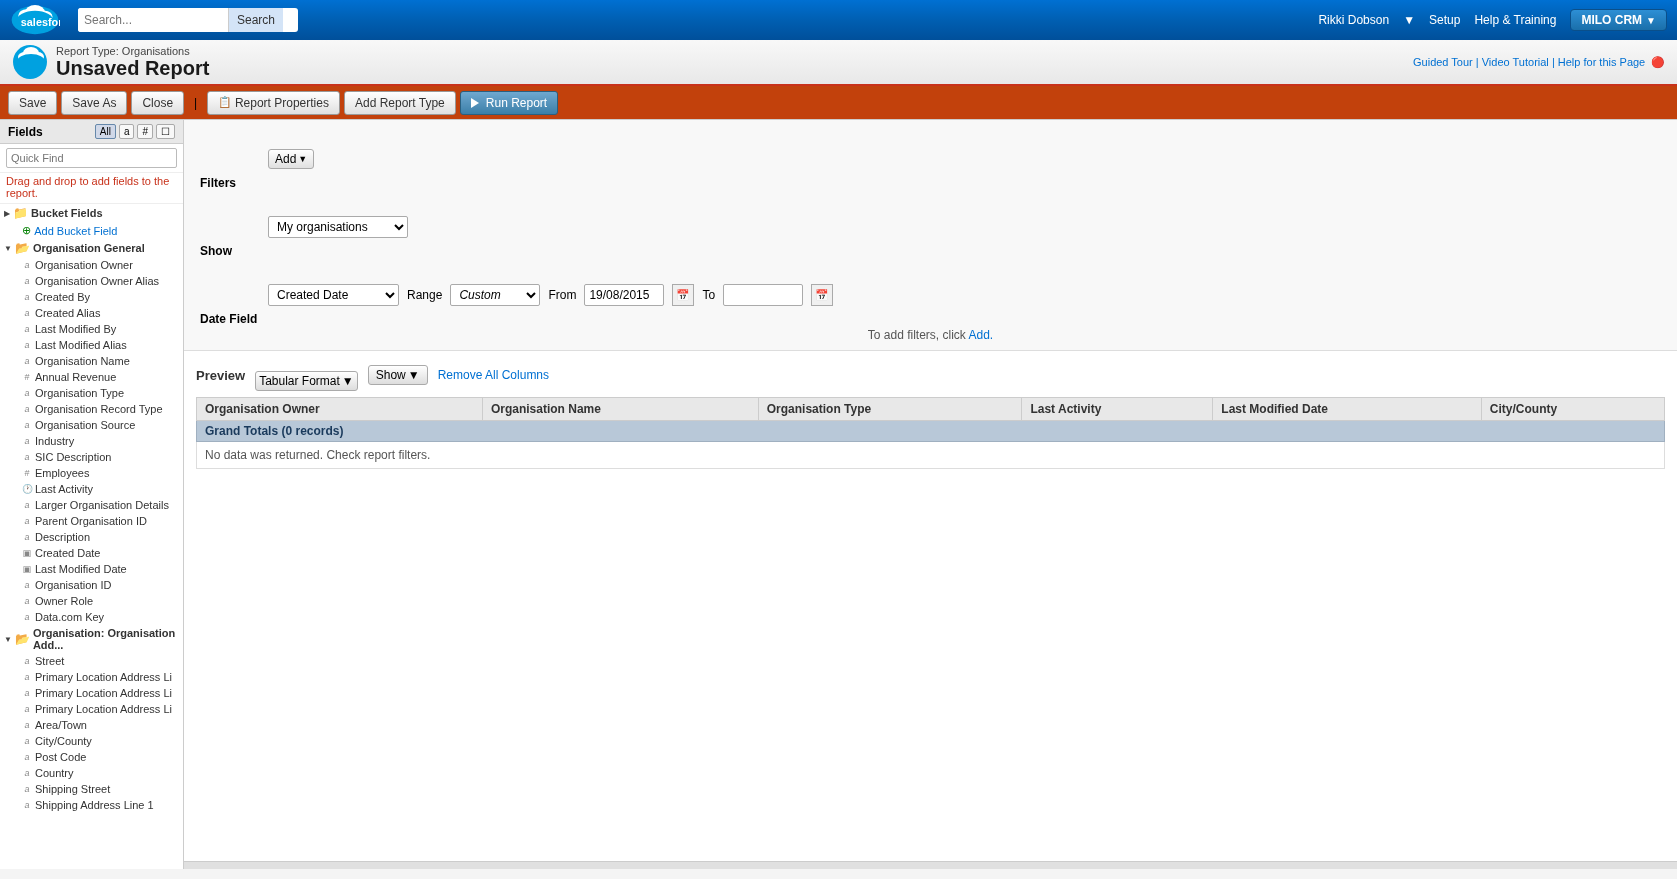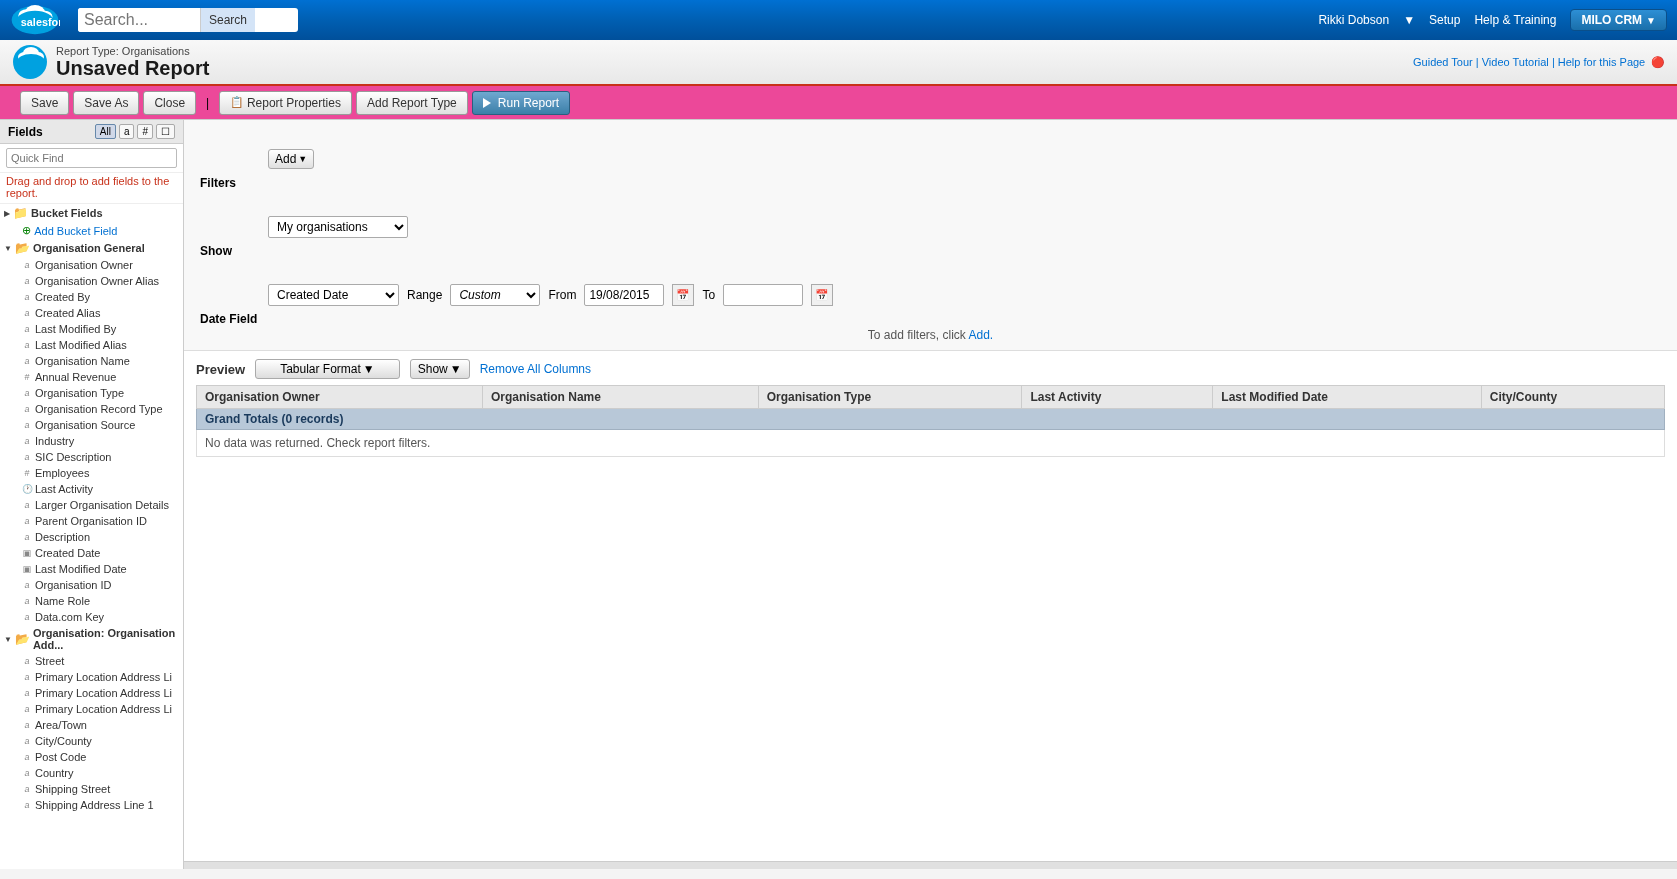--- a/index.html
+++ b/index.html
@@ -19,23 +19,23 @@
       align-items: center;
       background: white;
       border-radius: 3px;
       overflow: hidden;
       height: 24px;
       flex: 0 0 220px;
     }
     .search-bar input {
       border: none;
       outline: none;
-      font-size: 16px;
+      font-size: 12px;
       padding: 0 6px;
-      width: 122px;
+      width: 150px;
       height: 100%;
     }
     .search-bar button {
       background: #d4e4f7;
       border: none;
       padding: 0 8px;
       height: 100%;
       cursor: pointer;
       font-size: 12px;
       color: #333;
@@ -98,23 +98,23 @@
     .header-right a { color: #0070d2; text-decoration: none; }
     .salesforce-icon {
       width: 36px;
       height: 36px;
       margin-right: 8px;
       flex-shrink: 0;
     }
 
     
     .toolbar {
-      background: #ec4899;
+      background: #c2410c;
       border-bottom: 1px solid #ccc;
-      padding: 4px 20px;
+      padding: 4px 8px;
       display: flex;
       align-items: center;
       gap: 4px;
       height: 34px;
     }
     .btn {
       height: 24px;
       padding: 0 10px;
       border-radius: 3px;
       border: 1px solid #999;
@@ -364,24 +364,25 @@
       font-weight: bold;
       font-size: 13px;
       color: #333;
     }
     .format-btn {
       display: flex;
       align-items: center;
       gap: 2px;
       border: 1px solid #aaa;
       background: linear-gradient(180deg, #fff, #ddd);
-      padding: 2px 24px;
+      padding: 2px 3px;
       font-size: 12px;
       cursor: pointer;
       border-radius: 3px;
+      margin-top: 12px;
     }
     .show-btn {
       display: flex;
       align-items: center;
       gap: 2px;
       border: 1px solid #aaa;
       background: linear-gradient(180deg, #fff, #ddd);
       padding: 2px 7px;
       font-size: 12px;
       cursor: pointer;
@@ -617,21 +618,21 @@
         <div class="tree-item">
             <span class="field-icon field-icon-box">▣</span>
             <span>Last Modified Date</span>
           </div>
         <div class="tree-item">
             <span class="field-icon field-icon-a">a</span>
             <span>Organisation ID</span>
           </div>
         <div class="tree-item">
             <span class="field-icon field-icon-a">a</span>
-            <span>Name Role</span>
+            <span>Owner Role</span>
           </div>
         <div class="tree-item">
             <span class="field-icon field-icon-a">a</span>
             <span>Data.com Key</span>
           </div>
       </div>
 
       <div class="tree-group">
         <div class="tree-group-header">
           <span class="triangle">▼</span>

